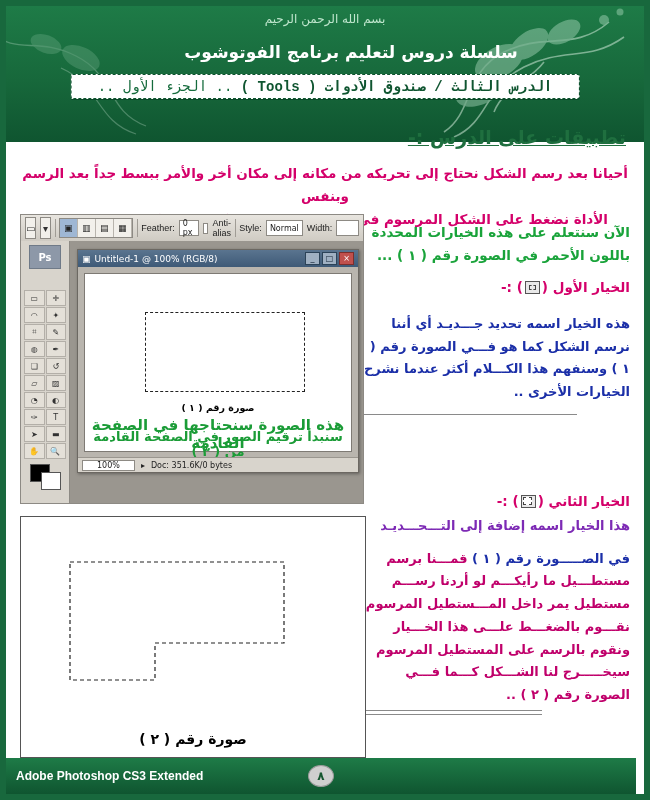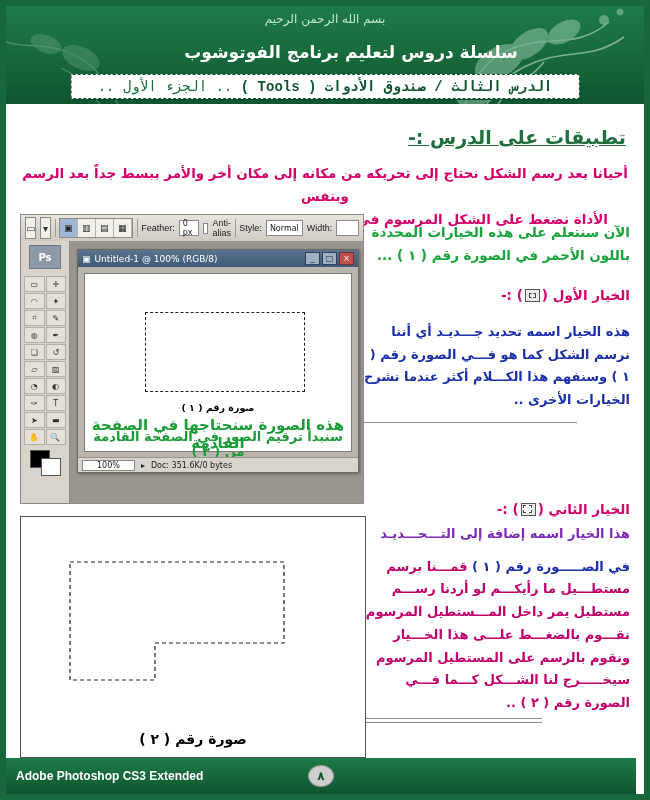--- a/index.html
+++ b/index.html
@@ -11,21 +11,21 @@
     position:relative;
   }
   .page{
     position:absolute;inset:0;
     border:6px solid #18683d;
     box-sizing:border-box;
     background:#ffffff;
   }
   
   .header{
-    position:absolute;top:0;left:0;right:0;height:98px;
+    position:absolute;top:0;left:0;right:0;height:136px;
     background:linear-gradient(180deg,#1e7b47 0%,#17683b 55%,#0f5530 100%);
     overflow:hidden;
   }
   .header .basmala{
     position:absolute;top:6px;left:0;right:0;text-align:center;
     color:#bfe6cd;font-size:12px;letter-spacing:1px;
   }
   .header .line1{
     position:absolute;top:36px;left:0;right:0;text-align:center;
     color:#ffffff;font-size:17px;font-weight:bold;
@@ -57,21 +57,21 @@
     text-decoration:underline;
   }
   .intro{
     position:absolute;top:46px;right:16px;left:16px;
     text-align:center;color:#d4006a;font-size:13.5px;font-weight:bold;
     line-height:1.7;
   }
   
   .rcol{position:absolute;top:105px;right:14px;width:268px;text-align:right;}
   .p-green{color:#19a33a;font-size:13.5px;font-weight:bold;line-height:1.7;}
-  .h-opt{font-size:13.5px;font-weight:bold;margin-top:20px;}
+  .h-opt{font-size:13.5px;font-weight:bold;margin-top:12px;}
   .h-opt .opt1{color:#d4006a;}
   .h-opt .opt2{color:#d4006a;}
   .chip{
     display:inline-block;width:15px;height:13px;vertical-align:-2px;
     border:1px solid #555;background:#e9e9e9;
     box-sizing:border-box;position:relative;margin:0 2px;
   }
   .chip:before{
     content:"";position:absolute;inset:3px;
     border:1px dashed #444;
@@ -123,21 +123,21 @@
   .ps-inner{
     position:absolute;top:26px;left:0;right:0;bottom:0;
     background:#9a968f;
   }
   .ps-leftbar{
     position:absolute;top:0;left:0;width:48px;bottom:0;
     background:#d8d4cc;border-right:1px solid #8d8a84;
     direction:ltr;
   }
   .ps-leftbar .ps-logo{
-    margin:4px auto 7px auto;width:30px;height:22px;background:#8d98a8;
+    margin:4px auto 21px auto;width:30px;height:22px;background:#8d98a8;
     border:1px solid #6f7a88;color:#fff;font-size:10px;font-weight:bold;
     display:flex;align-items:center;justify-content:center;text-align:right;
   }
   .toolgrid{display:grid;grid-template-columns:1fr 1fr;gap:1px;padding:0 3px;}
   .toolgrid div{
     height:14px;background:#e4e0d8;border:1px solid #b3afa8;
     font-size:8px;color:#333;display:flex;align-items:center;justify-content:center;
   }
   .swatches{position:relative;margin:5px auto 0 auto;width:30px;height:24px;}
   .swatches .sw1{position:absolute;left:0;top:0;width:18px;height:16px;background:#000;border:1px solid #555;}

